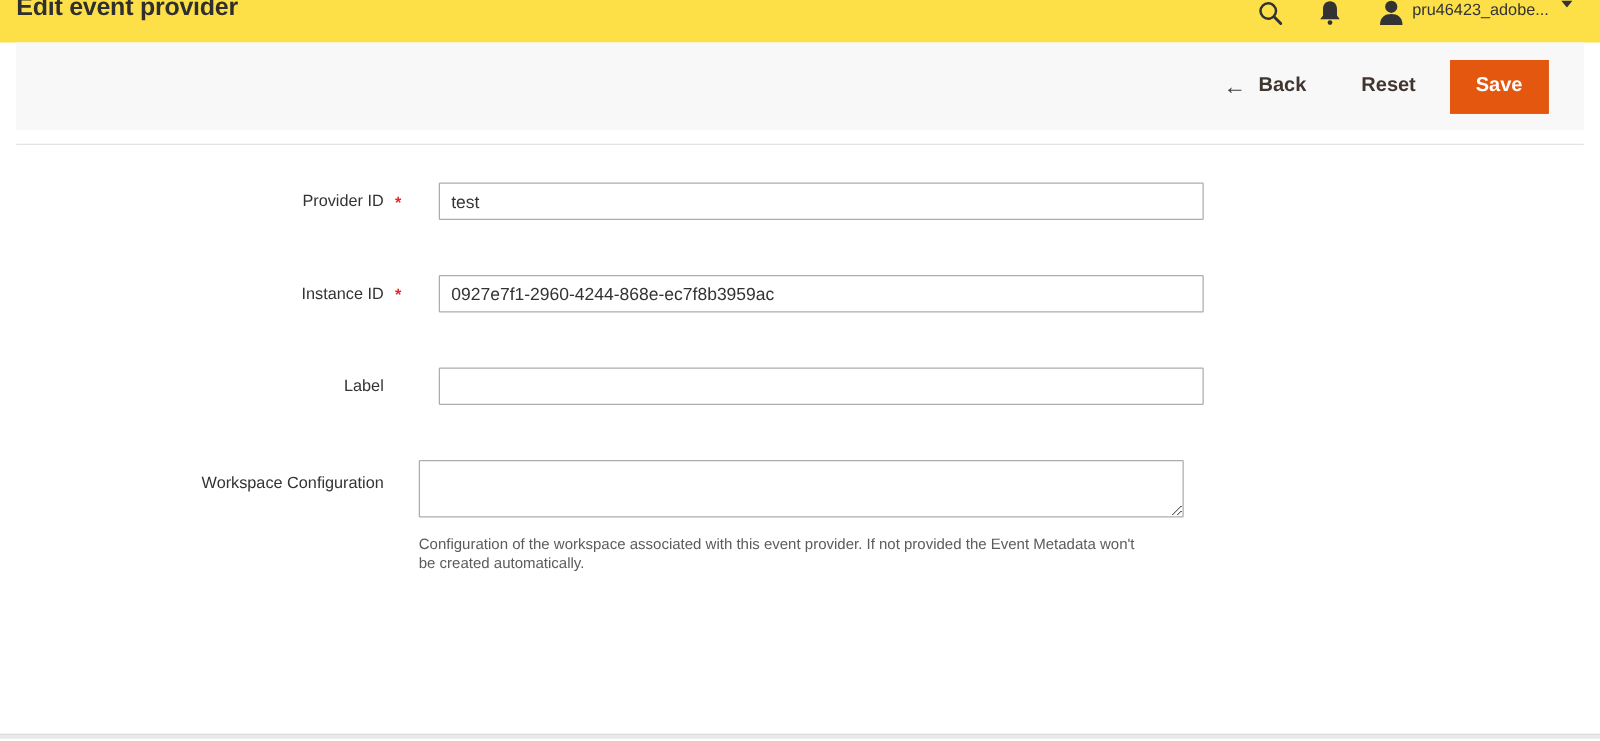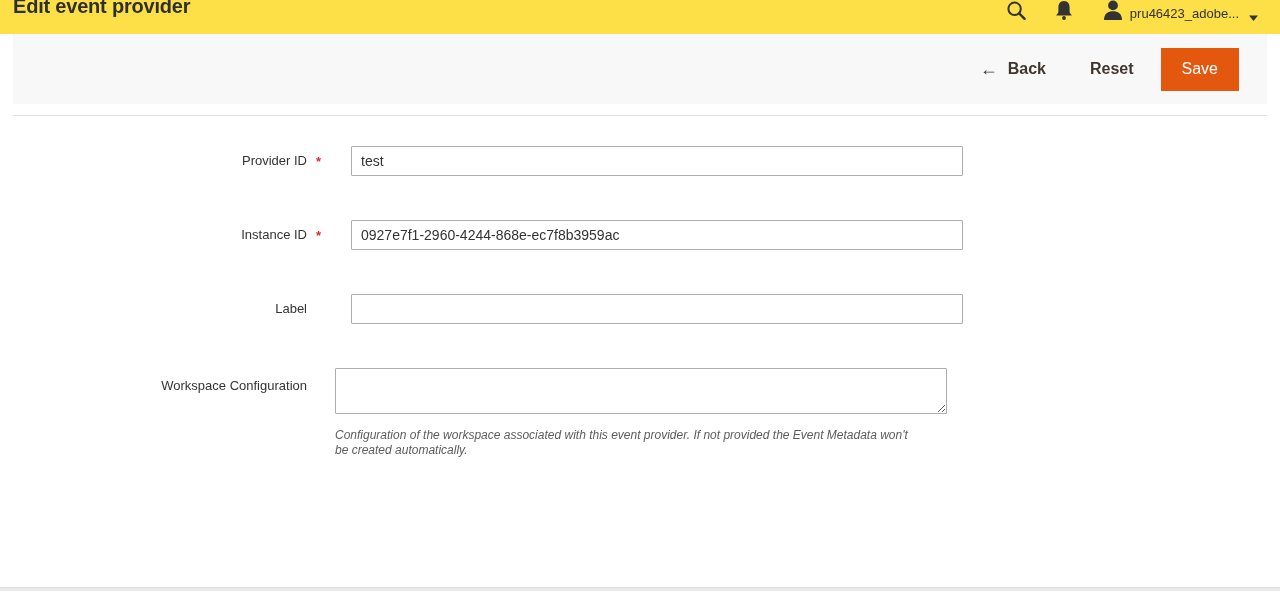--- a/index.html
+++ b/index.html
@@ -14,21 +14,21 @@
   }
   .header-actions {
     position: absolute; right: 22px; top: -2px;
     display: flex; align-items: center; height: 24px;
   }
   .icon-btn {
     background: none; border: none; cursor: pointer;
     width: 20px; height: 22px; margin-right: 28px;
     display: flex; align-items: center; justify-content: center; padding: 0;
   }
-  .account { display: flex; align-items: flex-end; cursor: pointer; }
+  .account { display: flex; align-items: flex-start; cursor: pointer; }
   .account .avatar-icon { margin-right: 6px; display: flex; }
   .account-name { font-size: 13px; color: #333; }
   .caret { margin-left: 10px; display: flex; }
 
   
   .toolbar {
     position: absolute; top: 34px; left: 13px; right: 13px; height: 70px;
     background: #f8f8f8;
     display: flex; align-items: center; justify-content: flex-end;
     padding-right: 28px;
@@ -38,21 +38,21 @@
     display: flex; align-items: center; gap: 10px;
     font-family: inherit; font-size: 16px; font-weight: 700; color: #41362f;
   }
   .back-arrow { font-size: 18px; font-weight: 400; line-height: 1; color: #41362f; }
   .reset-btn {
     background: none; border: none; cursor: pointer; margin: 0 27px 0 44px;
     font-family: inherit; font-size: 16px; font-weight: 700; color: #41362f;
   }
   .save-btn {
     border: 1px solid #e4570f; background: #e4570f; color: #fff; cursor: pointer;
-    font-family: inherit; font-size: 16px; font-weight: 400;
+    font-family: inherit; font-size: 16px; font-weight: 700;
     height: 43px; padding: 0 20px; border-radius: 0;
   }
 
   
   main { padding: 0 13px; }
   .section-title { margin: 43px 0 0 0; font-size: 20px; font-weight: 400; color: #333; }
   .section-divider { border: none; border-top: 1px solid #e3e3e3; margin-top: 15px; }
 
   .form { margin-top: 30px; display: flex; flex-direction: column; gap: 44px; }
   .field-row { display: grid; grid-template-columns: 294px 28px 612px; align-items: center; }
@@ -66,21 +66,21 @@
   }
   .row-textarea { align-items: start; }
   .row-textarea .field-label { padding-top: 10px; }
   .field-textarea {
     width: 100%; height: 46px; border: 1px solid #adadad; border-radius: 1px;
     padding: 5px 9px; font-family: inherit; font-size: 14px; color: #333;
     resize: both; background: #fff;
   }
   .field-note {
     grid-column: 3; margin-top: 14px; max-width: 578px;
-    font-size: 12px; line-height: 15px; color: #5c5c5c; font-style: italic;
+    font-size: 12px; line-height: 15px; color: #5c5c5c;
   }
 
   
   .footer-divider {
     position: absolute; left: 0; right: 0; bottom: 2px; height: 4px;
     background: #e9e9e9; border-top: 1px solid #dedede;
   }
 </style>
 </head>
 <body>

